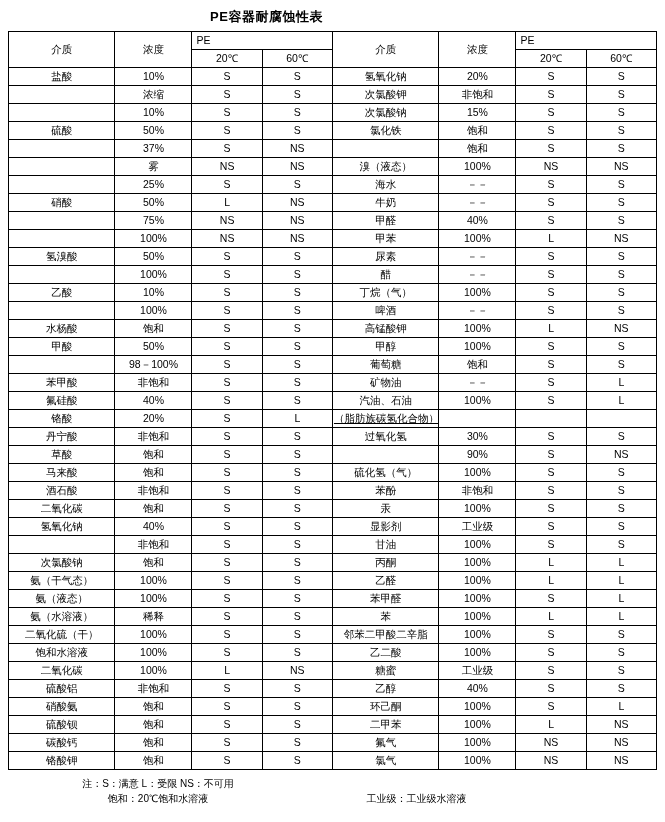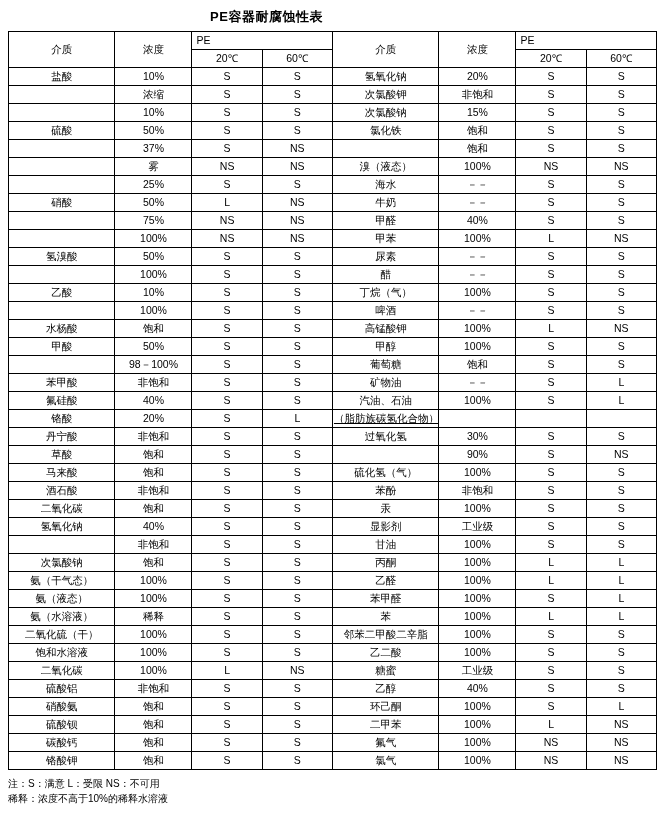--- a/index.html
+++ b/index.html
@@ -48,20 +48,21 @@
   }
   .med { width: 94px; }
   .con { width: 68px; }
   .pe  { width: 62px; }
   .small { font-size: 9.5px; }
   .tiny { font-size: 9px; text-decoration: underline; }
   .notes {
     margin-top: 6px;
     font-size: 10px;
     line-height: 15px;
+    text-align: center;
   }
   .notes .row {
     display: flex;
   }
   .notes .left {
     width: 300px;
   }
   .notes .right {
     flex: 1;
   }
@@ -493,18 +494,21 @@
           <td>NS</td>
         </tr>
       </tbody>
   </table>
 
   <div class="notes">
     <div class="row">
       <div class="left nowrap">注：S：满意 L：受限 NS：不可用</div>
     </div>
     <div class="row">
-      <div class="left nowrap">稀释：浓度不高于10%的稀释水溶液</div>
+      <div class="left nowrap">饱和：20℃饱和水溶液</div>
+      <div class="right nowrap">工业级：工业级水溶液</div>
+    </div>
+    <div class="row">
       <div class="right"></div>
     </div>
   </div>
 
 </div>
 
 </body></html>

